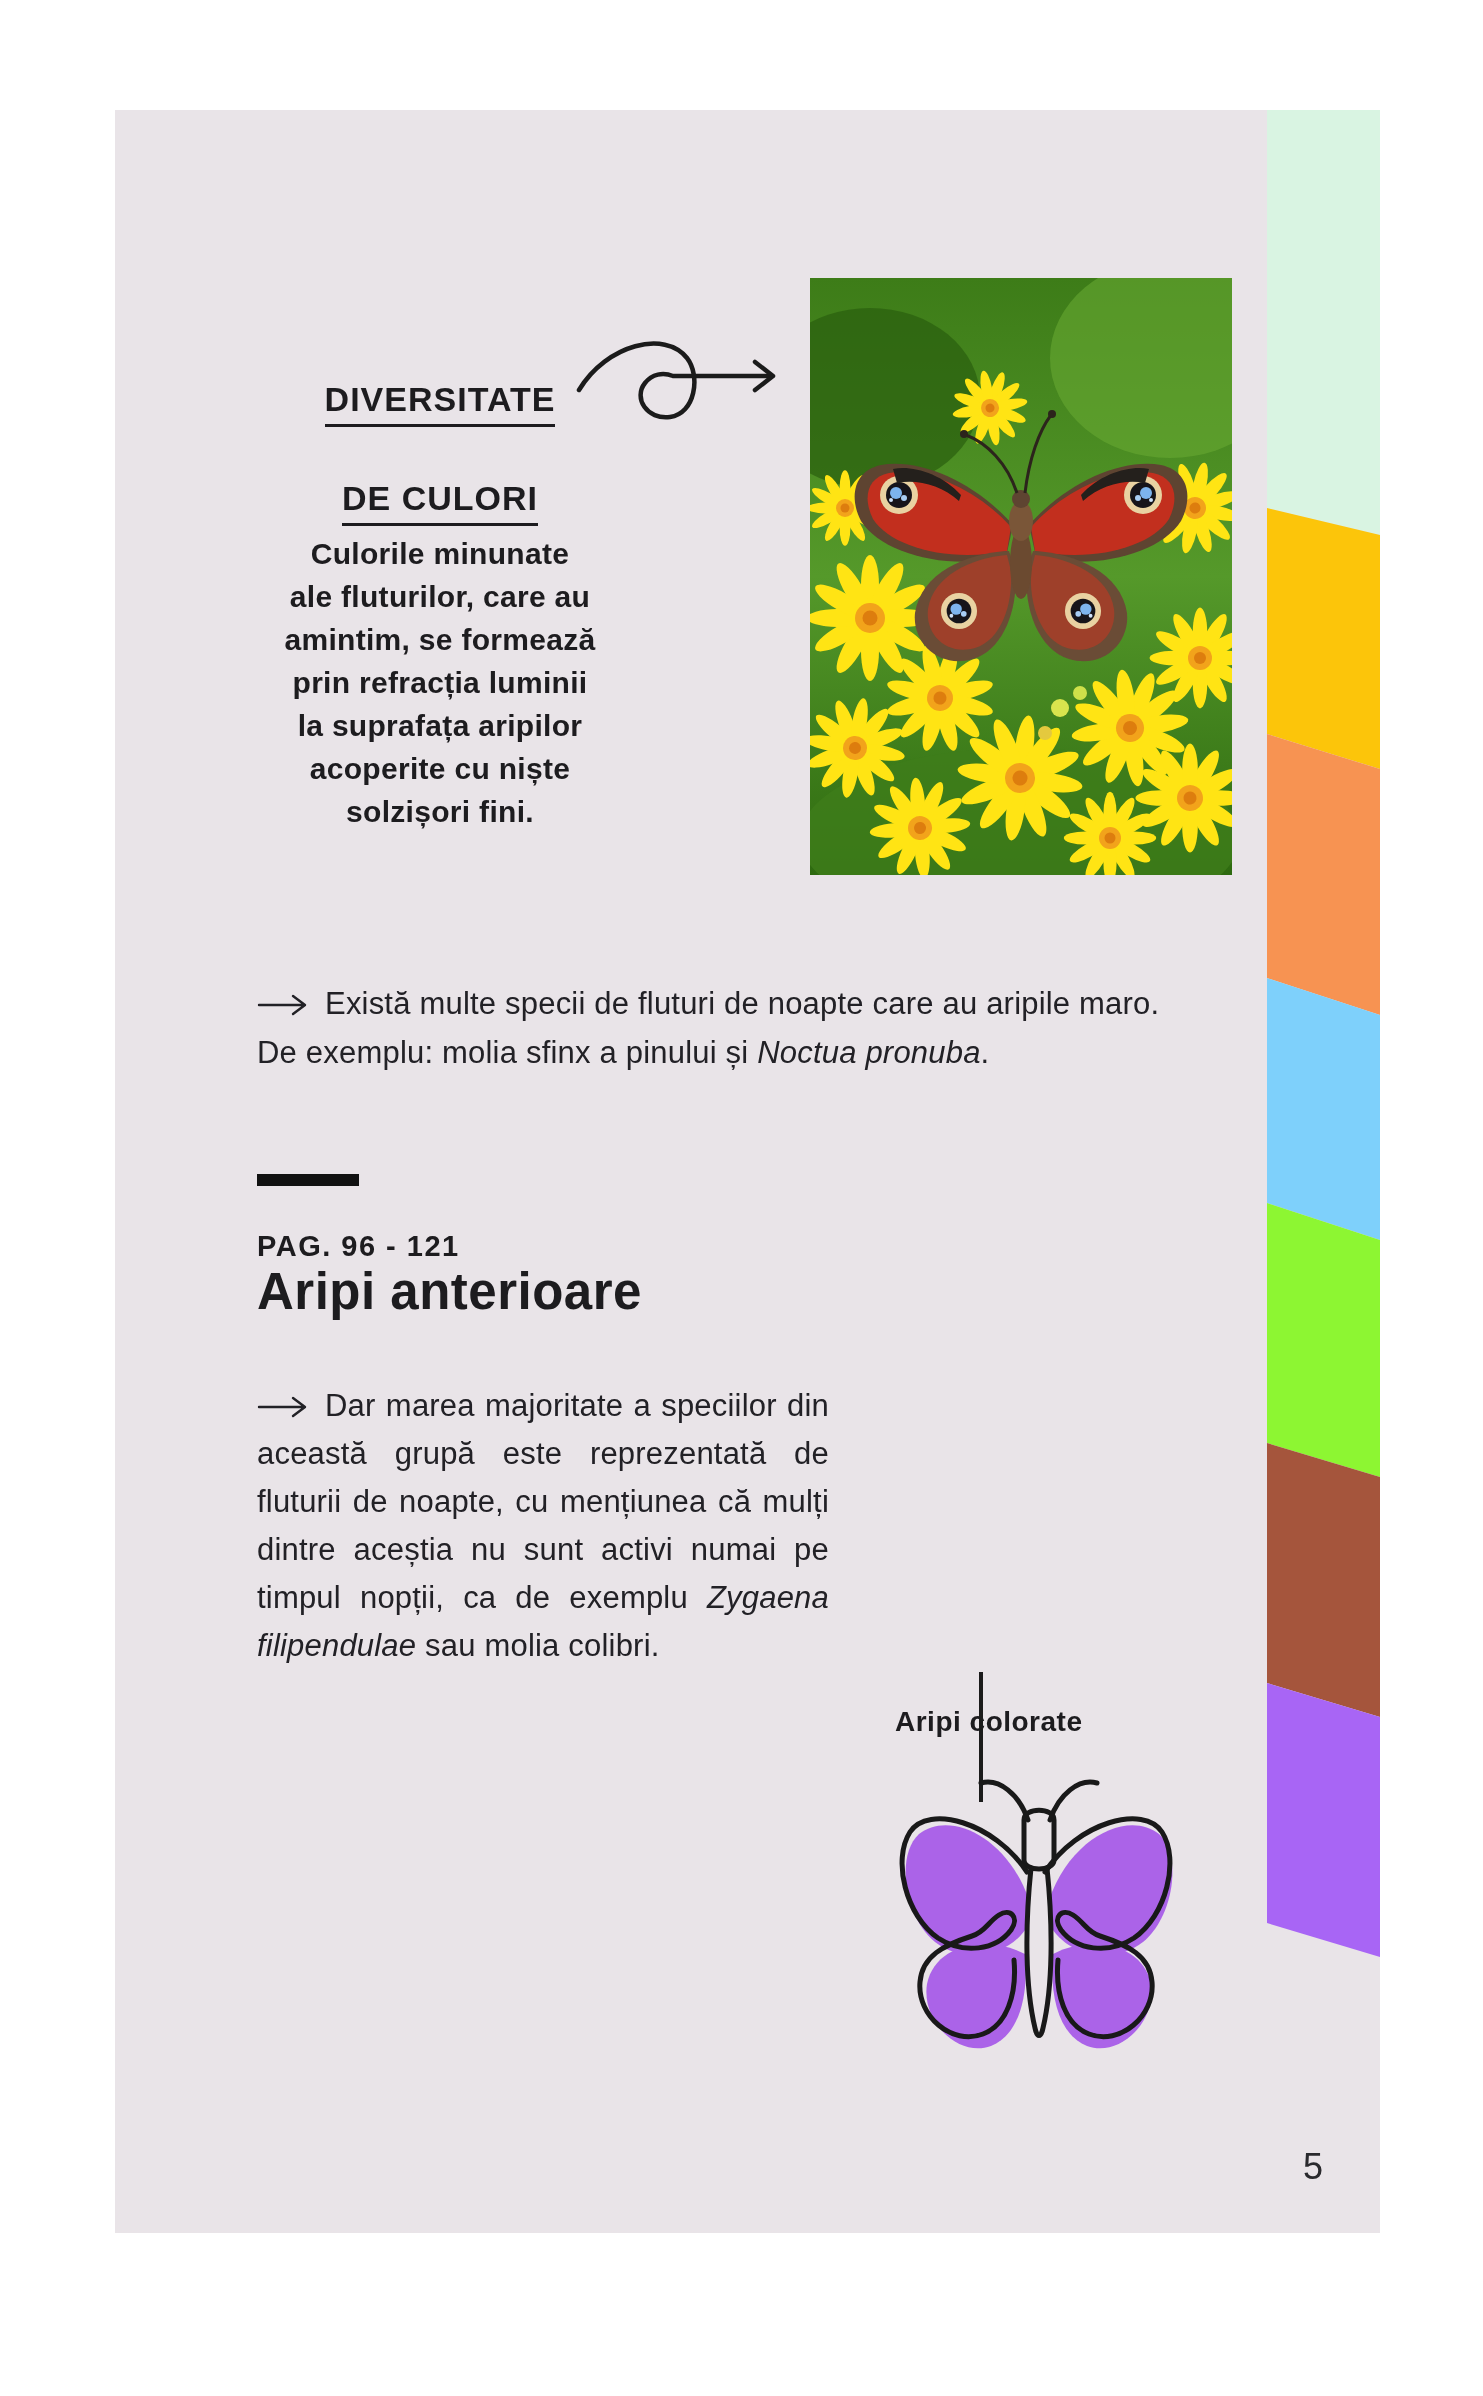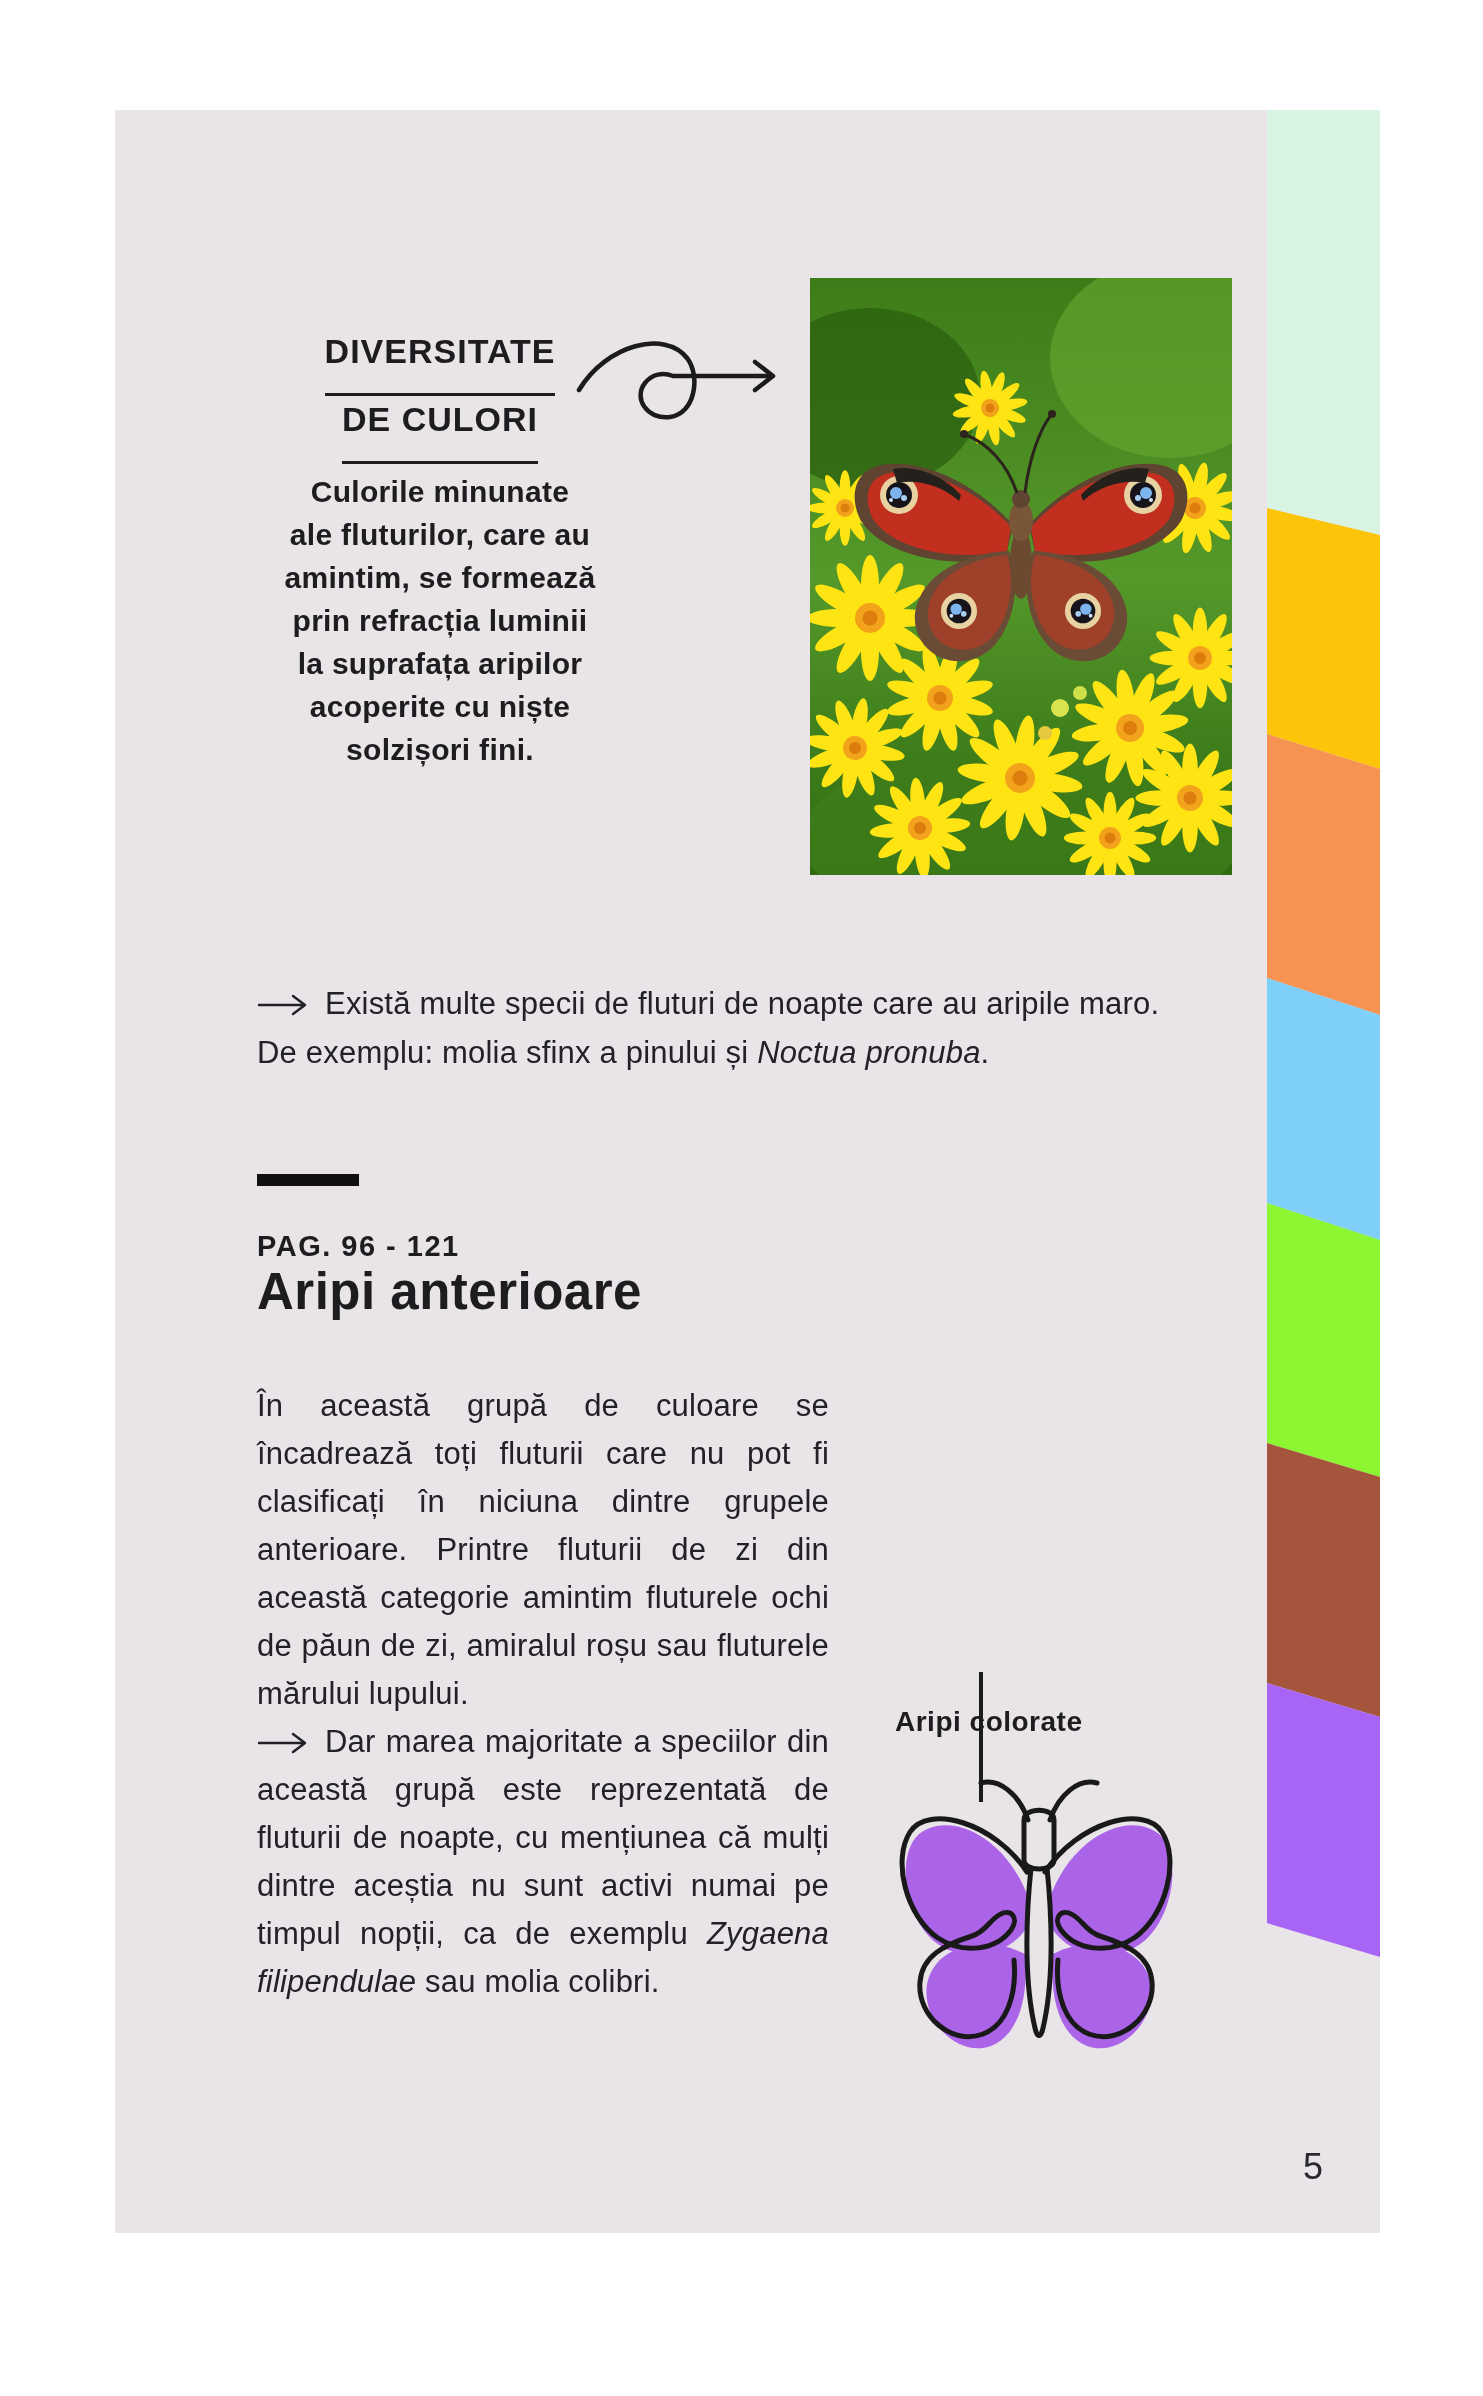--- a/index.html
+++ b/index.html
@@ -6,21 +6,21 @@
   .canvas{position:relative;width:1483px;height:2396px;background:#ffffff;overflow:hidden;
           font-family:"Liberation Sans","DejaVu Sans",sans-serif;color:#1d1c1f;}
   .page{position:absolute;left:115px;top:110px;width:1265px;height:2123px;background:#e9e4e8;}
 
   
   .tabs{position:absolute;right:0;top:0;}
 
   
   .sidebar-note{position:absolute;left:105px;top:218px;width:440px;text-align:center;}
   .sidebar-note h2{margin:0;font-size:34px;line-height:46px;font-weight:bold;letter-spacing:1px;}
-  .sidebar-note h2 .u{display:inline-block;border-bottom:3px solid #1d1c1f;padding-bottom:19px;}
+  .sidebar-note h2 .u{display:inline-block;border-bottom:3px solid #1d1c1f;padding-bottom:2px;margin-top:48px;}
   .sidebar-note .note-body{margin-top:6px;font-size:30px;line-height:43px;font-weight:bold;letter-spacing:.3px;}
 
   
   .squiggle{position:absolute;left:458px;top:218px;}
 
   
   .photo{position:absolute;left:695px;top:168px;width:422px;height:597px;margin:0;overflow:hidden;}
 
   
   .intro{position:absolute;left:142px;top:838px;width:935px;font-size:31px;line-height:49px;
@@ -176,21 +176,20 @@
       <svg class="arrow-inline" width="52" height="24" viewBox="0 0 52 24">
         <path d="M2,12 H46 M36,3 L48,12 L36,21" fill="none" stroke="#222126" stroke-width="2.4" stroke-linecap="round" stroke-linejoin="round"></path>
       </svg><span>Există multe specii de fluturi de noapte care au aripile maro. De exemplu: molia sfinx a pinului și </span><em>Noctua pronuba</em><span>.</span>
     </p>
 
     <div class="divider"></div>
     <div class="pag-label">PAG. 96 - 121</div>
     <h1 class="section-title">Aripi anterioare</h1>
 
     <div class="body-col">
-      <p>În această grupă de culoare se încadrează toți fluturii care nu pot fi clasificați în niciuna dintre grupele anterioare. Printre fluturii de zi din această categorie amintim fluturele ochi de păun de zi, amiralul roșu sau fluturele mărului lupului.</p>
       <p>
         <svg class="arrow-inline" width="52" height="24" viewBox="0 0 52 24">
           <path d="M2,12 H46 M36,3 L48,12 L36,21" fill="none" stroke="#222126" stroke-width="2.4" stroke-linecap="round" stroke-linejoin="round"></path>
         </svg><span>Dar marea majoritate a speciilor din această grupă este reprezentată de fluturii de noapte, cu mențiunea că mulți dintre aceștia nu sunt activi numai pe timpul nopții, ca de exemplu </span><em>Zygaena filipendulae</em><span> sau molia colibri.</span>
       </p>
     </div>
 
     <div class="fig-label">Aripi colorate</div>
     <div class="fig-line"></div>
 

